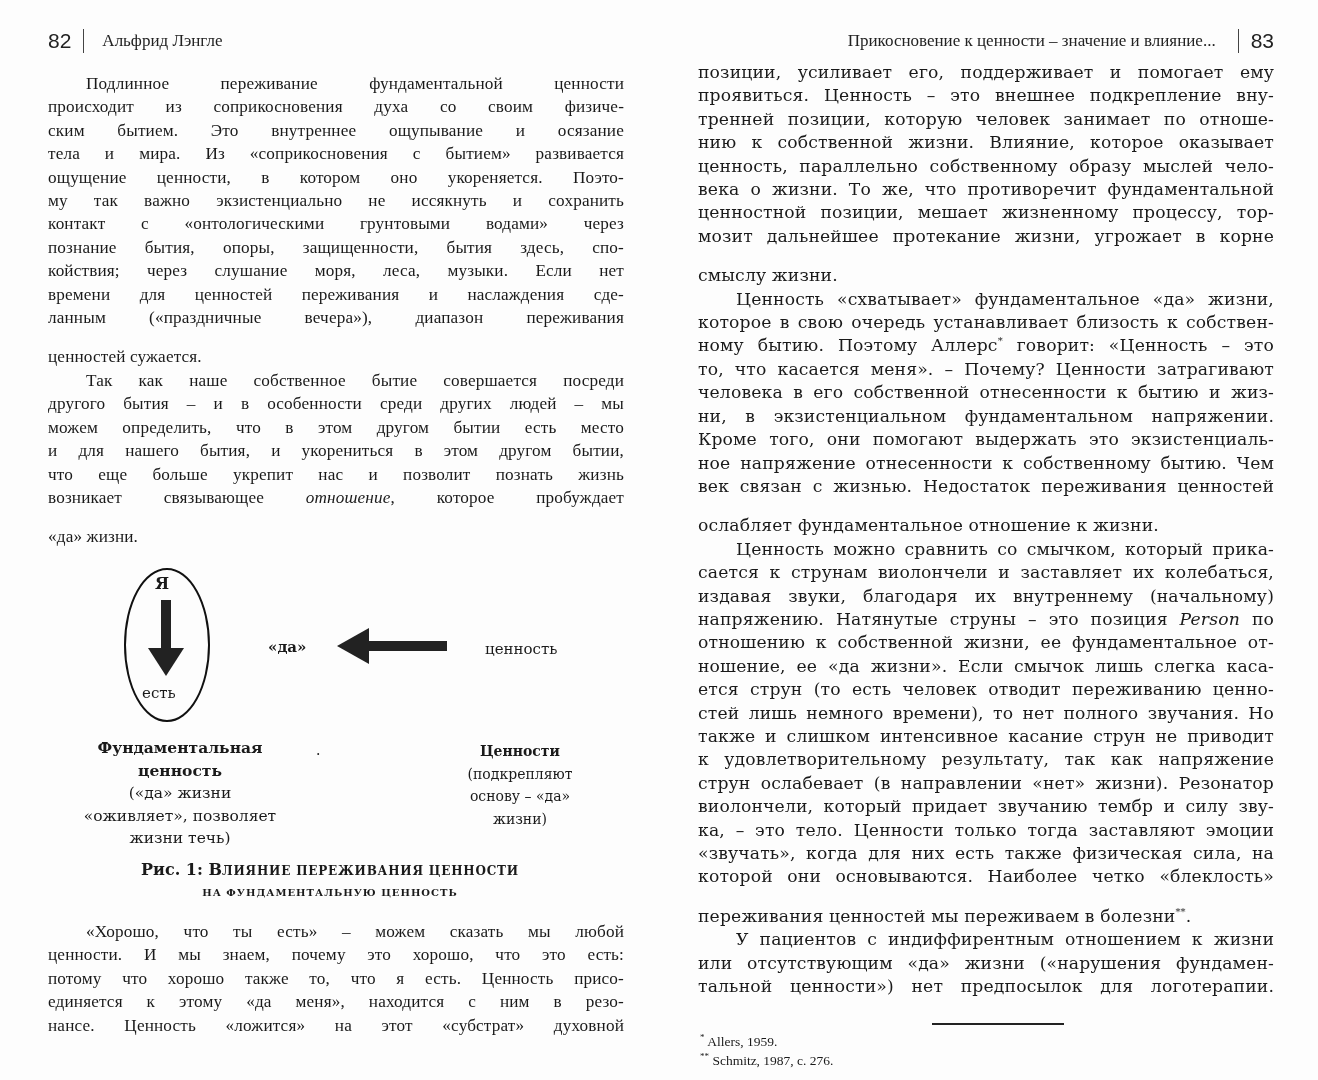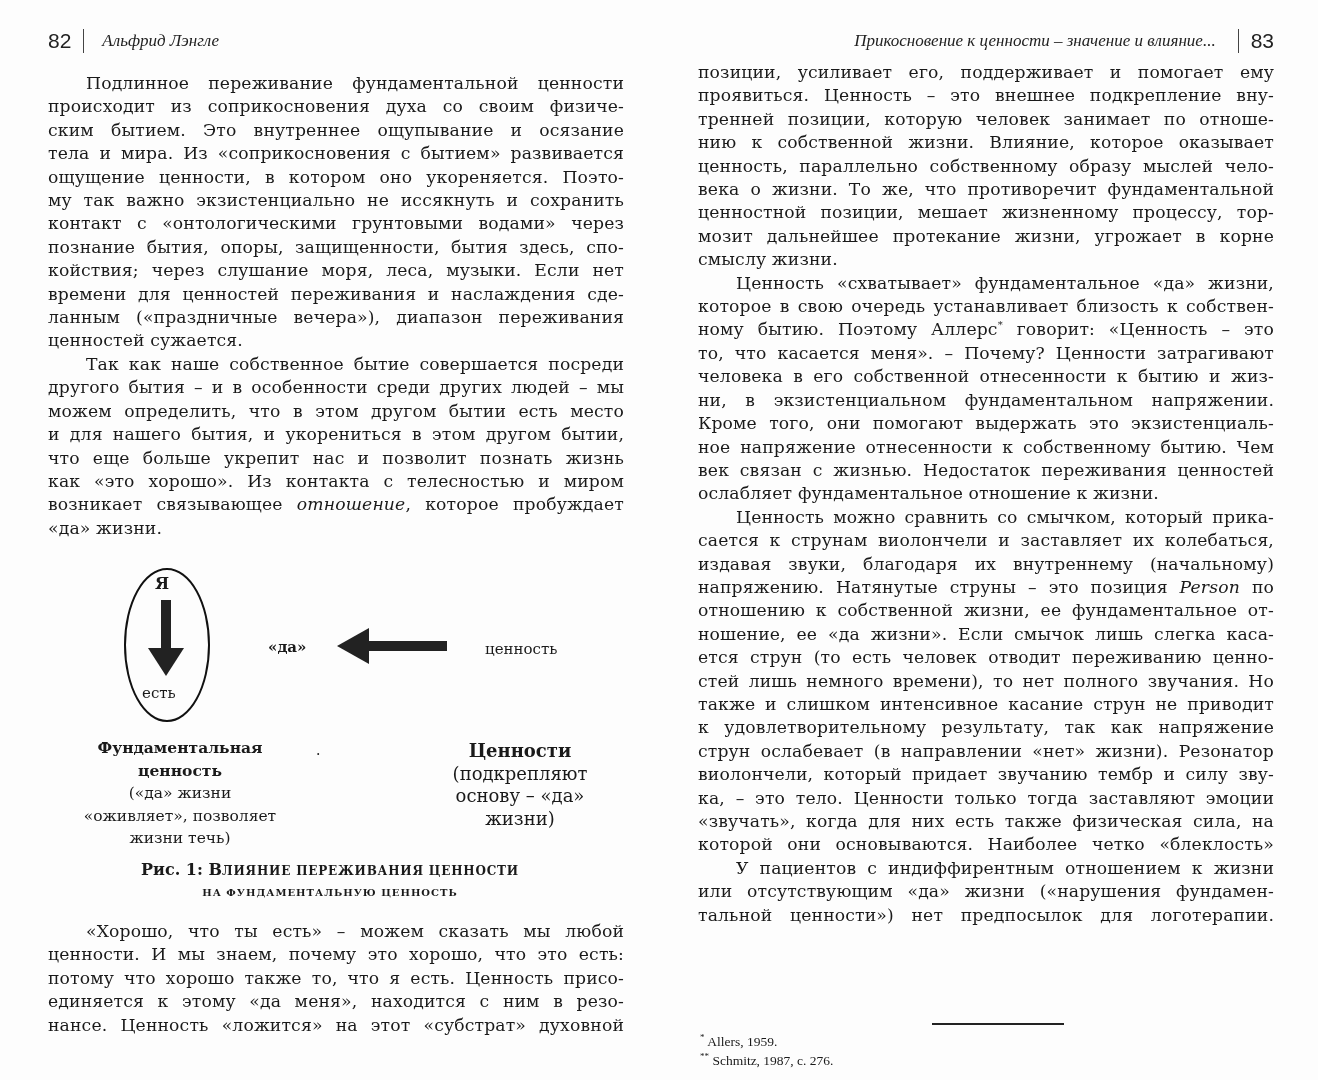--- a/index.html
+++ b/index.html
@@ -13,47 +13,47 @@
   .page { position: absolute; top: 0; height: 948px; }
   .page.left { left: 0; width: 660px; }
   .page.right { left: 660px; width: 658px; }
 
   .header { position: absolute; top: 26px; height: 30px; display: flex; align-items: center; }
   .left .header { left: 48px; }
   .right .header { right: 44px; }
   .pagenum { font-family: "Liberation Sans", sans-serif; font-size: 21px; color: #222; }
   .sep { width: 1px; height: 24px; background: #444; margin: 0 18px 0 12px; }
   .right .sep { margin: 0 12px 0 22px; }
-  .running { font-family: "Liberation Serif", serif; font-style: italic; font-size: 17px; color: #222; }
+  .running { font-family: "Liberation Serif", serif; font-size: 17px; color: #222; }
 
   .text {
     position: absolute;
     font-size: 17.2px;
     line-height: 23.4px;
     text-align: justify;
     letter-spacing: 0.15px;
   }
-  .left .text { left: 48px; width: 576px; }
+  .left .text { left: 48px; width: 576px; font-family: Liberation Serif, serif; }
   .right .text { left: 38px; width: 576px; }
   .text .line { display: block; text-align: justify; text-align-last: justify; white-space: nowrap; overflow: hidden; }
-  .text .line.last { text-align-last: left; }
+  .text .line.last { text-align-last: left; margin-top: 16px; }
   .text .line.ind { padding-left: 38px; }
 
   
   .figure { position: absolute; left: 0; top: 560px; width: 660px; height: 345px; }
   .ellipse {
     position: absolute; left: 124px; top: 8px; width: 82px; height: 150px;
     border: 2px solid #111; border-radius: 50%;
   }
   .ell-top { position: absolute; left: 155px; top: 14px; font-size: 16px; font-weight: bold; }
   .ell-bottom { position: absolute; left: 142px; top: 124px; font-size: 15px; }
   .fig-da { position: absolute; left: 268px; top: 78px; font-size: 15px; font-weight: bold; }
   .fig-value { position: absolute; left: 485px; top: 80px; font-size: 15px; }
   .caption-left { position: absolute; left: 60px; top: 177px; width: 240px; text-align: center; font-size: 15.5px; line-height: 22.5px; }
-  .caption-right { position: absolute; left: 440px; top: 180px; width: 160px; text-align: center; font-size: 18px; line-height: 22.5px; }
+  .caption-right { position: absolute; left: 440px; top: 180px; width: 160px; text-align: center; font-size: 14px; line-height: 22.5px; }
   .caption-left .b, .caption-right .b { font-weight: bold; }
   .fig-dot { position: absolute; left: 316px; top: 186px; font-size: 14px; }
   .fig-title { position: absolute; left: 0; width: 660px; top: 300px; text-align: center; font-size: 16px; font-weight: bold; }
   .fig-title .sc { font-size: 12px; letter-spacing: 0.8px; }
   .fig-sub { position: absolute; left: 0; width: 660px; top: 327px; text-align: center; font-size: 10px; font-weight: bold; letter-spacing: 1px; }
 
   .footrule { position: absolute; left: 272px; top: 1023px; width: 132px; height: 1.5px; background: #222; }
   .footnotes { position: absolute; left: 40px; top: 1030px; font-size: 13.5px; line-height: 15px; font-family: "Liberation Serif", serif; }
   .footnotes sup { font-size: 9px; }
   sup.fn { font-size: 10px; line-height: 0; }
@@ -83,21 +83,20 @@
       <span class="line">времени для ценностей переживания и наслаждения сде-</span>
       <span class="line">ланным («праздничные вечера»), диапазон переживания</span>
       <span class="line last">ценностей сужается.</span>
     </div>
     <div>
       <span class="line ind">Так как наше собственное бытие совершается посреди</span>
       <span class="line">другого бытия – и в особенности среди других людей – мы</span>
       <span class="line">можем определить, что в этом другом бытии есть место</span>
       <span class="line">и для нашего бытия, и укорениться в этом другом бытии,</span>
       <span class="line">что еще больше укрепит нас и позволит познать жизнь</span>
-      <span class="line">как «это хорошо». Из контакта с телесностью и миром</span>
       <span class="line"><span>возникает связывающее </span><span class="it">отношение</span><span>, которое пробуждает</span></span>
       <span class="line last">«да» жизни.</span>
     </div>
   </div>
 
   <div class="figure">
     <div class="ellipse"></div>
     <span class="ell-top">Я</span>
     <svg style="position:absolute;left:146px;top:40px;" width="40" height="78" viewBox="0 0 40 78">
       <rect x="15" y="0" width="10" height="50" fill="#222"></rect>
@@ -182,20 +181,21 @@
       <span class="line">ношение, ее «да жизни». Если смычок лишь слегка каса-</span>
       <span class="line">ется струн (то есть человек отводит переживанию ценно-</span>
       <span class="line">стей лишь немного времени), то нет полного звучания. Но</span>
       <span class="line">также и слишком интенсивное касание струн не приводит</span>
       <span class="line">к удовлетворительному результату, так как напряжение</span>
       <span class="line">струн ослабевает (в направлении «нет» жизни). Резонатор</span>
       <span class="line">виолончели, который придает звучанию тембр и силу зву-</span>
       <span class="line">ка, – это тело. Ценности только тогда заставляют эмоции</span>
       <span class="line">«звучать», когда для них есть также физическая сила, на</span>
       <span class="line">которой они основываются. Наиболее четко «блеклость»</span>
+      <span class="line last"><span>переживания ценностей мы переживаем в болезни</span><sup class="fn">**</sup><span>.</span></span>
     </div>
     <div>
       <span class="line ind">У пациентов с индиффирентным отношением к жизни</span>
       <span class="line">или отсутствующим «да» жизни («нарушения фундамен-</span>
       <span class="line">тальной ценности») нет предпосылок для логотерапии.</span>
     </div>
   </div>
 
   <div class="footrule"></div>
   <div class="footnotes">

